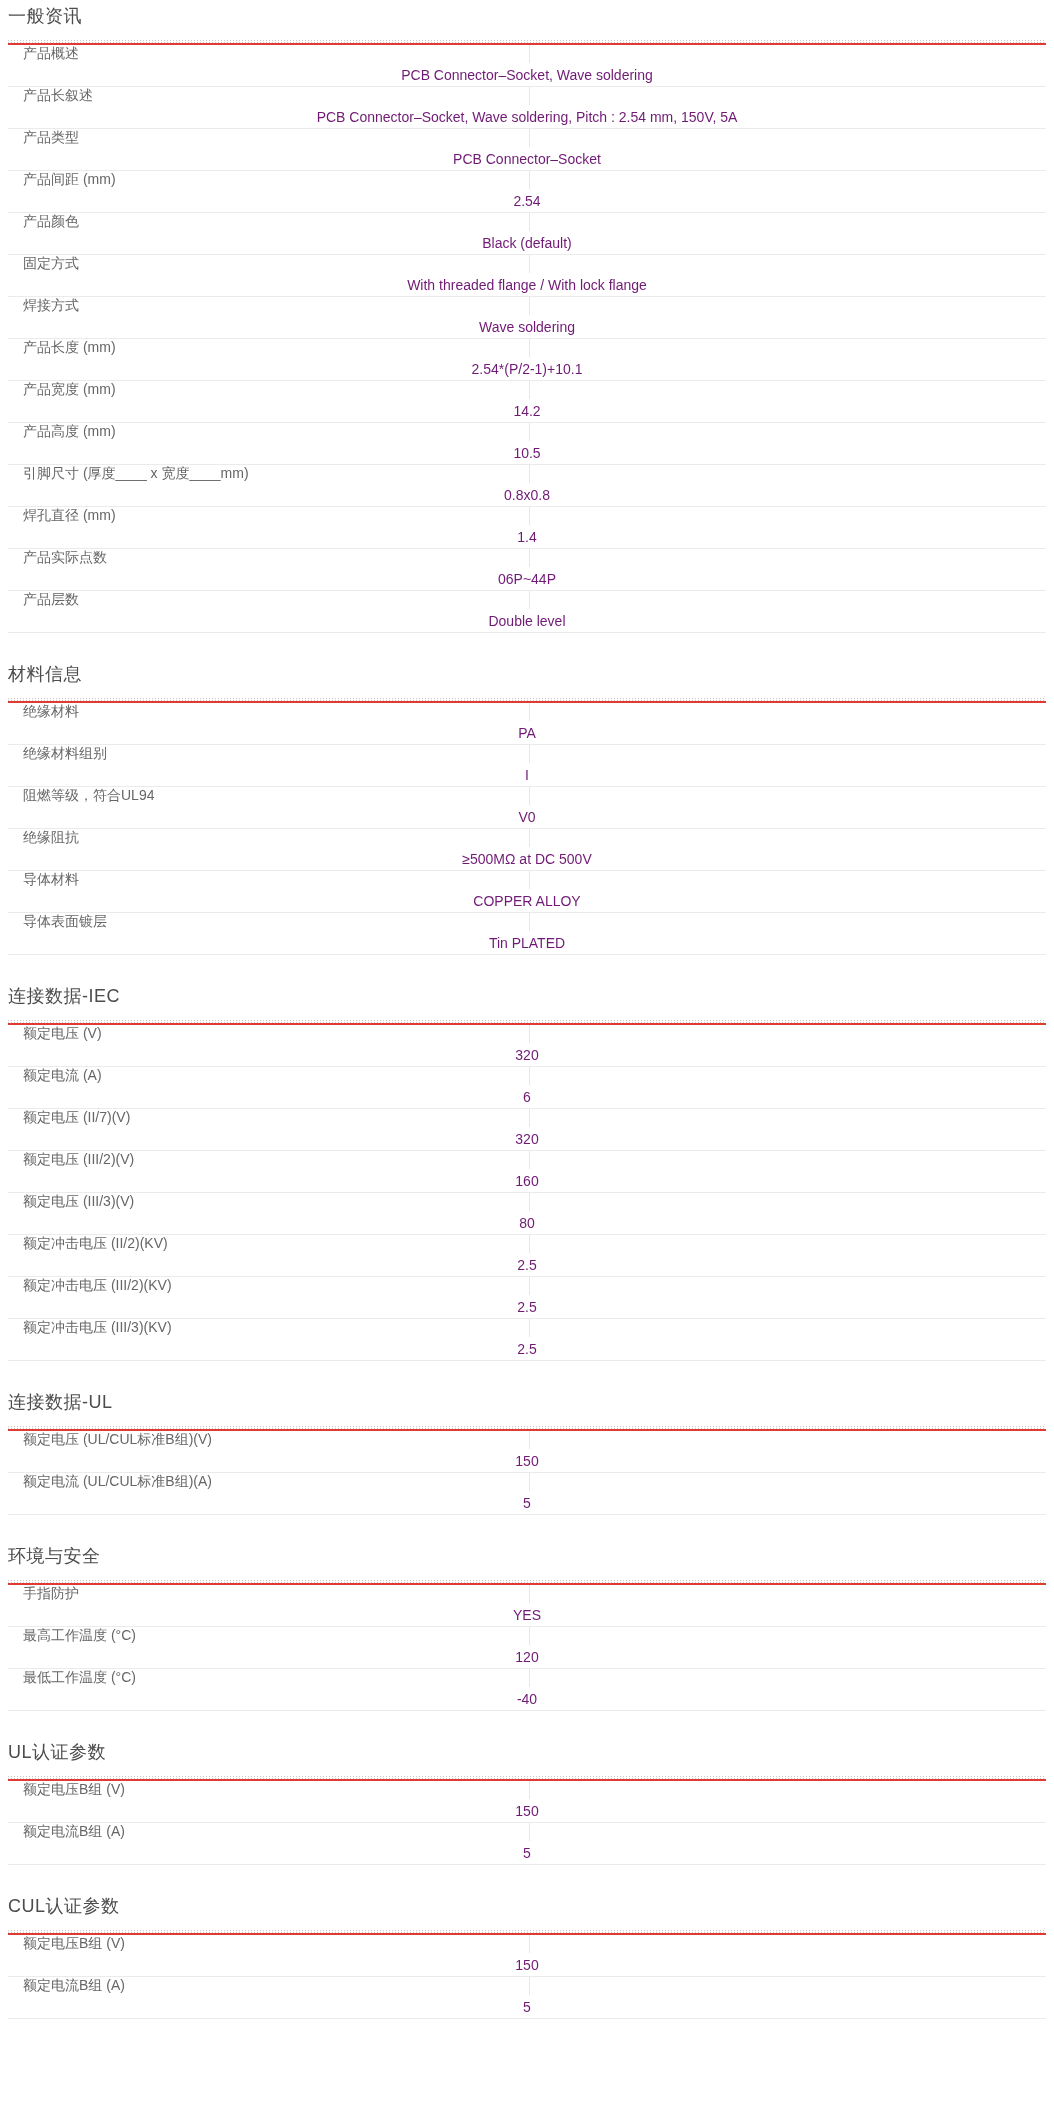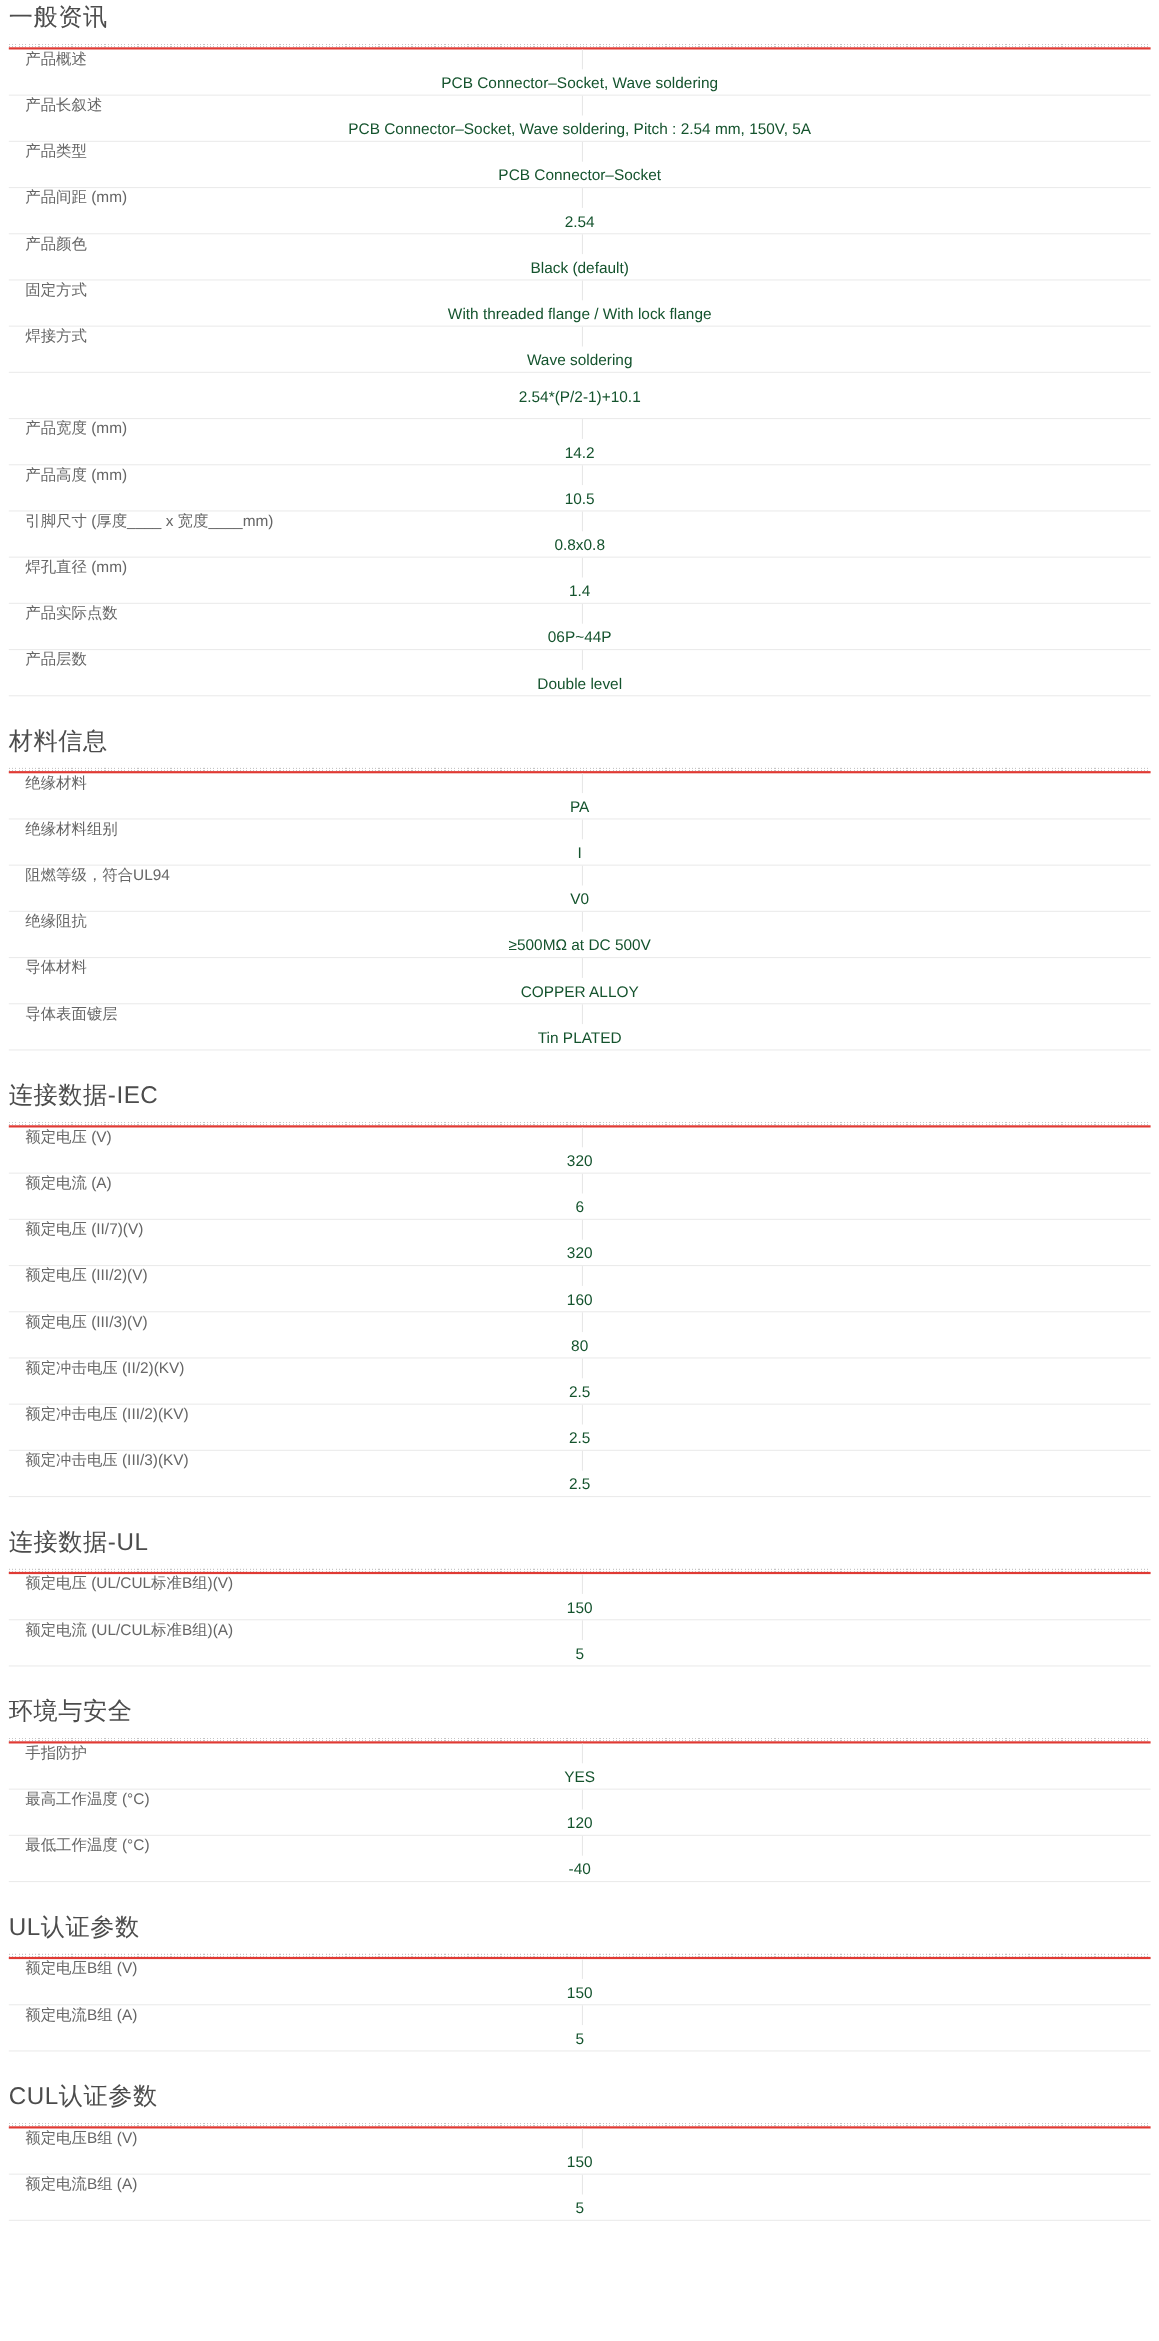--- a/index.html
+++ b/index.html
@@ -8,21 +8,21 @@
     width: 1054px;
     height: 2128px;
     overflow: hidden;
     padding: 3px 8px 0 8px;
     font-family: "Liberation Sans", "DejaVu Sans", sans-serif;
     -webkit-font-smoothing: antialiased;
   }
   .spec-section { width: 100%; }
   .spec-section + .spec-section { margin-top: 28px; }
   .sec-title {
-    font-size: 22px;
+    font-size: 18px;
     line-height: 26px;
     font-weight: 400;
     color: #4c4c4c;
     margin: 0 0 11px 0;
     letter-spacing: 0.5px;
   }
   .spec-table { width: 100%; }
   
   .dotted-band {
     height: 5px;
@@ -43,21 +43,21 @@
   .cell.label {
     width: 50.3%;
     padding-left: 15px;
     color: #666666;
     border-right: 1px solid #e7e7e7;
   }
   .cell.value {
     flex: 1;
     justify-content: center;
     text-align: center;
-    color: #14532d;
+    color: #701a75;
   }
 </style>
 </head>
 <body>
 
 <section class="spec-section">
   <h2 class="sec-title">一般资讯</h2>
   <div class="spec-table">
     <div class="dotted-band"></div>
     <div class="row">
@@ -82,20 +82,21 @@
     </div>
     <div class="row">
       <div class="cell label">固定方式</div>
       <div class="cell value">With threaded flange / With lock flange</div>
     </div>
     <div class="row">
       <div class="cell label">焊接方式</div>
       <div class="cell value">Wave soldering</div>
     </div>
     <div class="row">
+      <div class="cell label">产品长度 (mm)</div>
       <div class="cell value">2.54*(P/2-1)+10.1</div>
     </div>
     <div class="row">
       <div class="cell label">产品宽度 (mm)</div>
       <div class="cell value">14.2</div>
     </div>
     <div class="row">
       <div class="cell label">产品高度 (mm)</div>
       <div class="cell value">10.5</div>
     </div>

